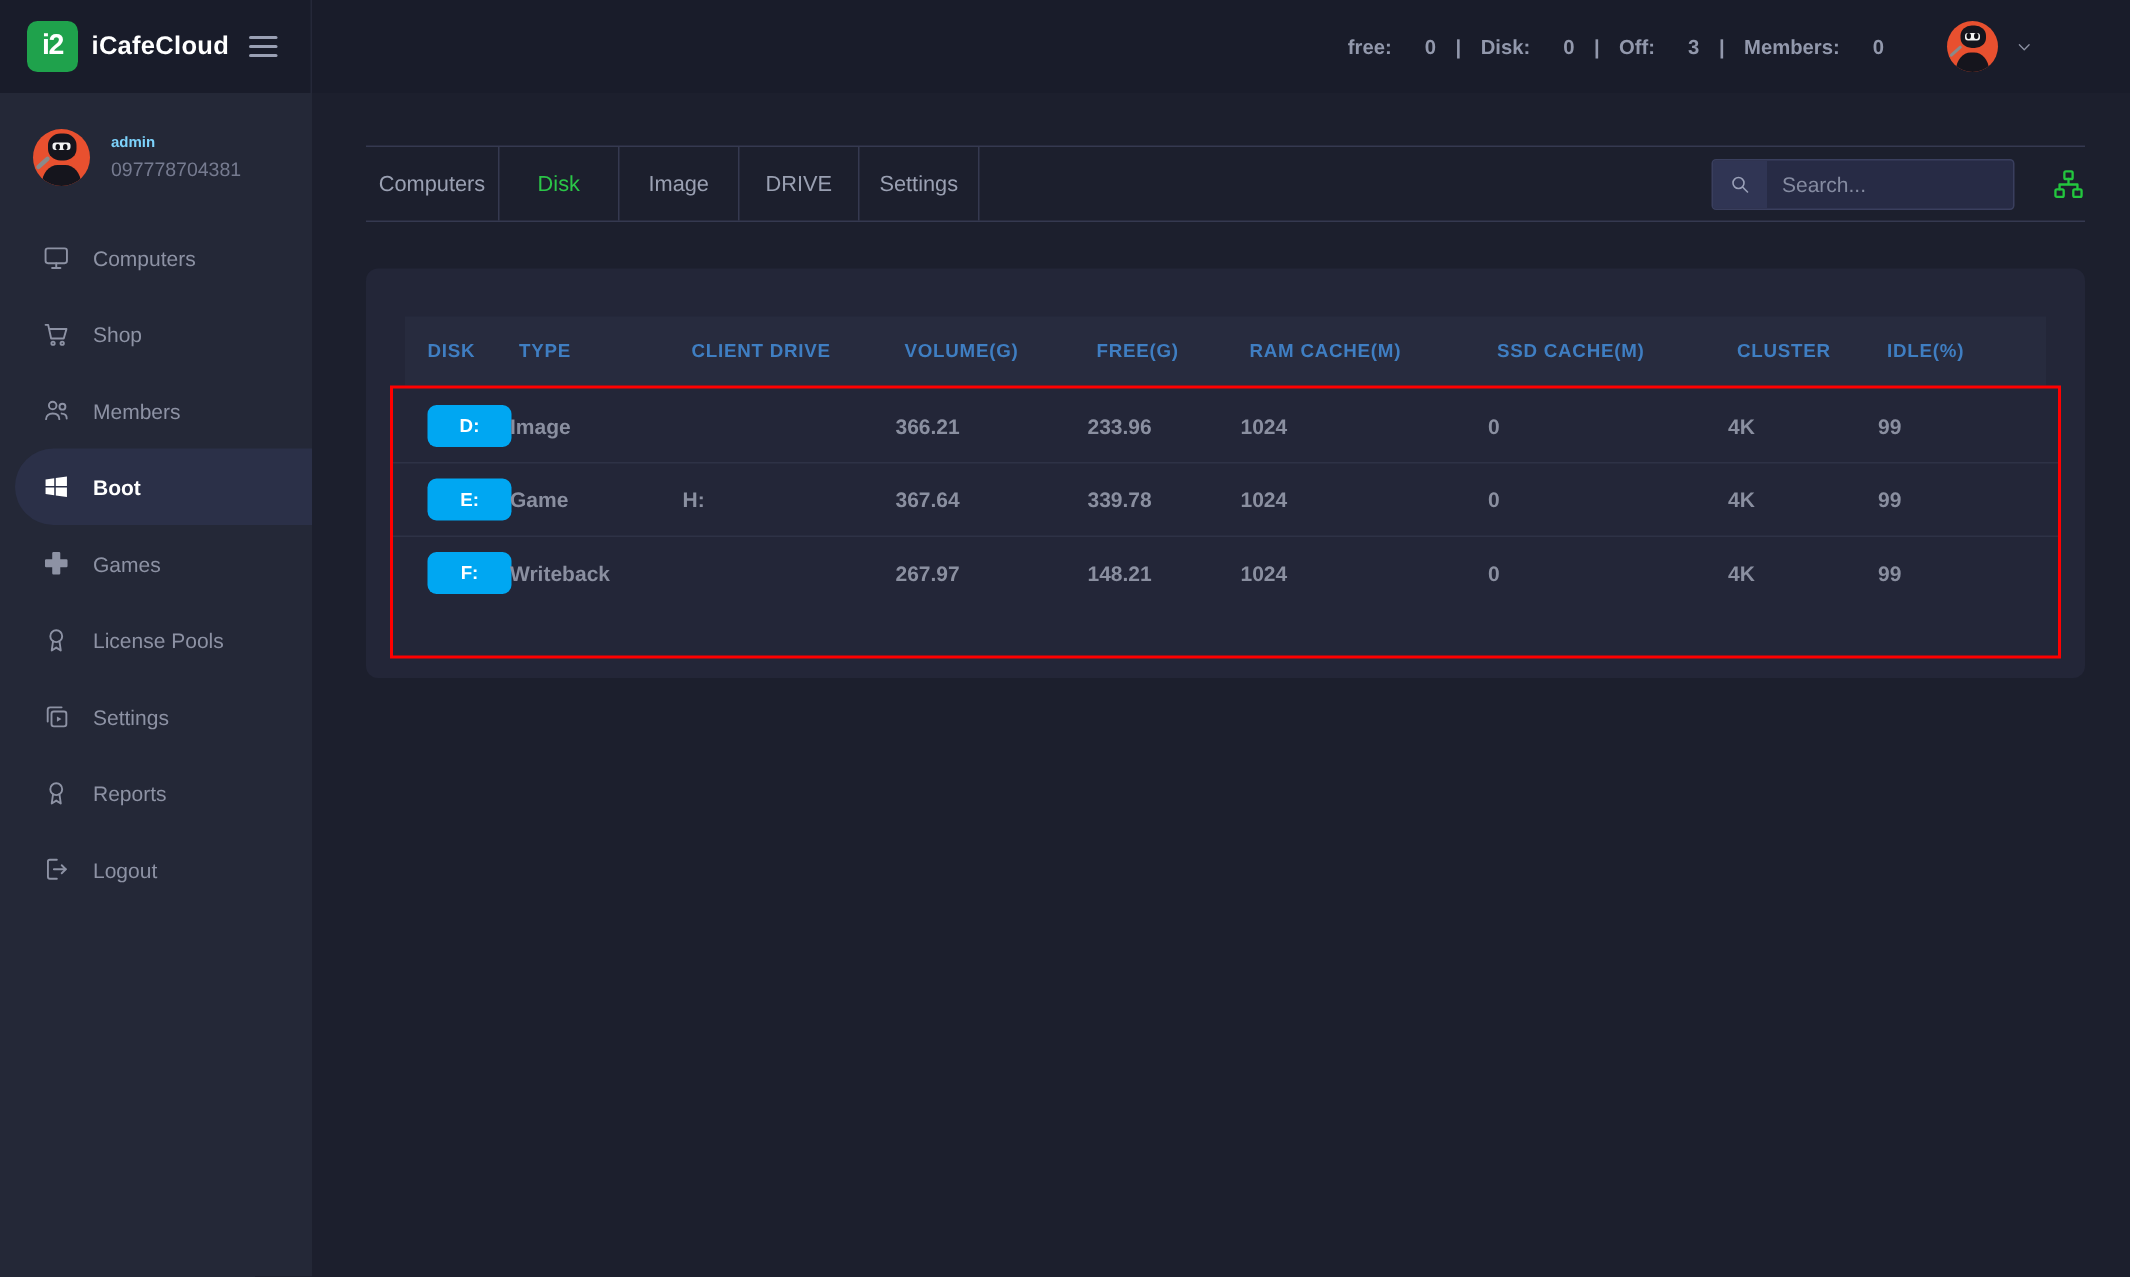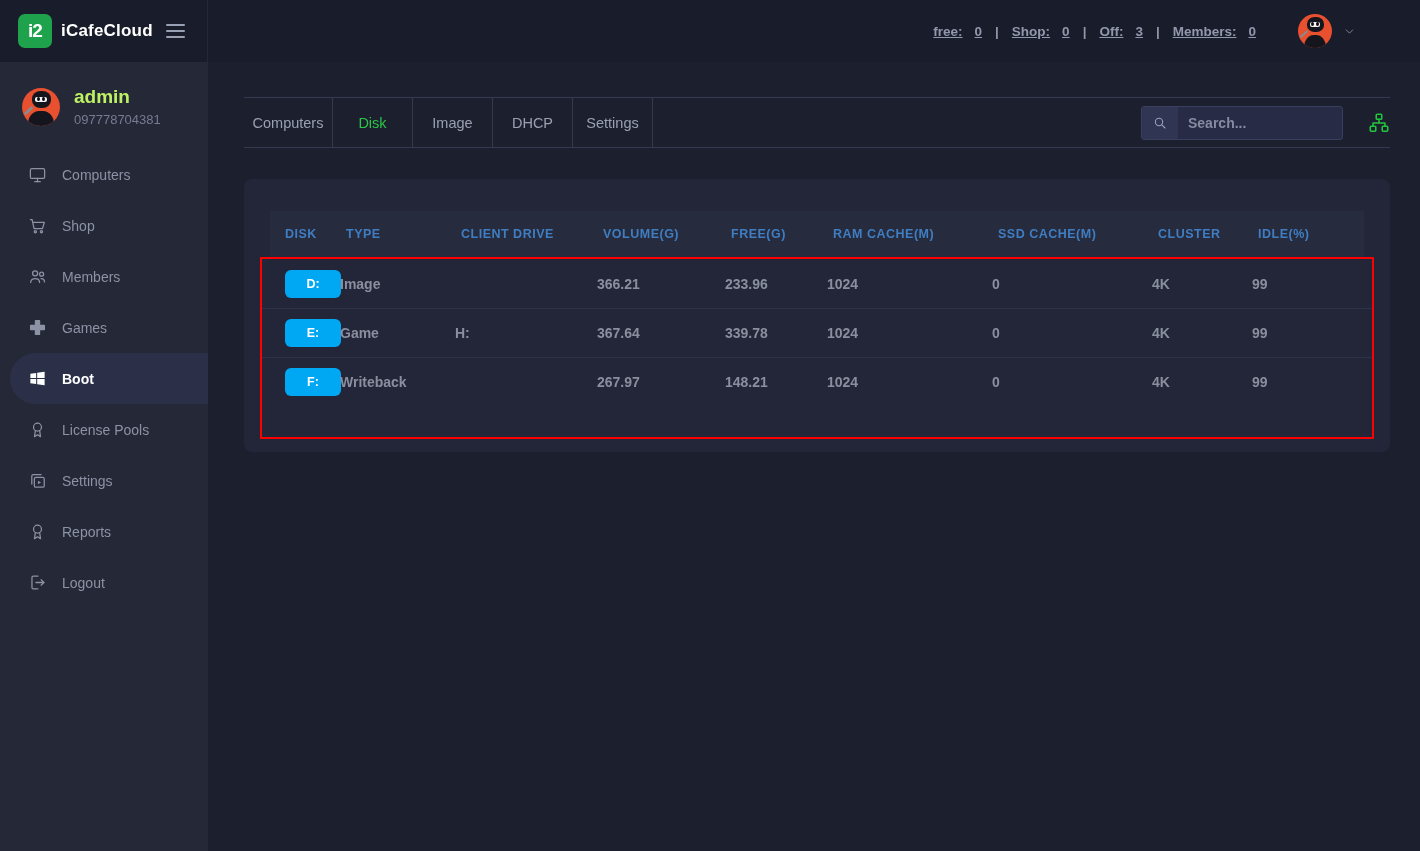--- a/index.html
+++ b/index.html
@@ -13,51 +13,51 @@
   }
   
   .topbar { position:absolute; top:0; left:0; right:0; height:62px; background:#191c2a; display:flex; align-items:center; z-index:3; }
   .topbar-brand { width:208px; height:100%; display:flex; align-items:center; padding-left:18px; border-right:1px solid #252839; flex:none; }
   .logo-badge { width:34px; height:34px; background:#1fa24c; border-radius:7px; color:#fff; font-weight:bold; font-size:19px; display:flex; align-items:center; justify-content:center; flex:none; letter-spacing:-1px; }
   .brand-name { color:#ffffff; font-weight:bold; font-size:17px; margin-left:9px; letter-spacing:.2px; }
   .hamburger { margin-left:auto; margin-right:22px; cursor:pointer; padding:4px 0; }
   .hamburger span { display:block; width:19px; height:2.5px; background:#9aa0b4; border-radius:2px; margin:3.5px 0; }
   .topbar-right { flex:1; display:flex; align-items:center; justify-content:flex-end; padding-right:64px; }
   .status-group { display:flex; align-items:center; gap:13px; color:#9298ac; font-size:13.5px; font-weight:bold; margin-right:42px; }
-  .status-item { display:flex; gap:12px;text-decoration:underline; }
+  .status-item { display:flex; gap:22px; }
   .status-sep { color:#9298ac; }
   
   .avatar { position:relative; border-radius:50%; background:#e8502f; overflow:hidden; flex:none; cursor:pointer; }
   .avatar.sz34 { width:34px; height:34px; }
   .avatar.sz38 { width:38px; height:38px; }
   .ninja-sword { position:absolute; left:2%; top:56%; width:30%; height:7%; background:#8a8a8a; border-radius:2px; transform:rotate(-42deg); }
   .ninja-body { position:absolute; bottom:-14%; left:17%; width:66%; height:52%; background:#15151d; border-radius:50% 50% 45% 45% / 75% 75% 40% 40%; }
   .ninja-head { position:absolute; top:8%; left:25%; width:50%; height:46%; background:#15151d; border-radius:44%; }
   .ninja-face { position:absolute; top:24%; left:34%; width:32%; height:13%; background:#f2f2f2; border-radius:2px; display:flex; align-items:center; justify-content:space-evenly; }
   .ninja-eye { width:3px; height:4px; background:#0c0c12; border-radius:50%; }
   .chev { margin-left:11px; }
   
   .sidebar { position:absolute; top:62px; left:0; bottom:0; width:208px; background:#242837; z-index:2; }
   .user-block { display:flex; align-items:center; gap:14px; padding:24px 0 22px 22px; }
-  .user-name { color:#bef264; font-weight:bold; font-size:19px; }
+  .user-name { color:#7dd3fc; font-weight:bold; font-size:10px; }
   .user-phone { color:#767b90; font-size:13px; margin-top:4px; }
   .nav { display:flex; flex-direction:column; }
   .nav-item { height:51px; display:flex; align-items:center; gap:15px; padding-left:28px; font-size:14px; color:#8d92a4; cursor:pointer; }
   .nav-item svg { width:19px; height:19px; flex:none; }
   .nav-item.active { background:#2b3048; margin-left:10px; padding-left:18px; border-radius:26px 0 0 26px; color:#ffffff; font-weight:bold; }
   
   .main { position:absolute; top:62px; left:208px; right:0; bottom:0; display:flex; flex-direction:column; padding:0 30px 0 36px; }
   .tabbar { margin-top:35px; height:51px; border-top:1px solid #353950; border-bottom:1px solid #353950; display:flex; align-items:stretch; }
   .tab { display:flex; align-items:center; justify-content:center; min-width:80px; padding:0 8px; font-size:14.5px; color:#9aa0b2; border-right:1px solid #353950; cursor:pointer; }
   .tab:first-child { min-width:89px; }
   .tab.active { color:#2bc648; }
   .tabbar-right { margin-left:auto; display:flex; align-items:center; gap:25px; }
   .searchbox { display:flex; align-items:center; width:202px; height:34px; background:#272b45; border:1px solid #3a3f5e; border-radius:3px; overflow:hidden; }
   .search-iconbox { width:36px; height:100%; background:#303554; display:flex; align-items:center; justify-content:center; flex:none; cursor:pointer; }
-  .searchbox input { flex:1; min-width:0; background:transparent; border:none; outline:none; color:#aab0c4; font-size:14px; padding:0 10px; font-family:inherit;font-weight:bold; }
+  .searchbox input { flex:1; min-width:0; background:transparent; border:none; outline:none; color:#aab0c4; font-size:14px; padding:0 10px; font-family:inherit; }
   .searchbox input::placeholder { color:#858ba1; }
   .sitemap-btn { cursor:pointer; display:flex; align-items:center; }
   
   .table-card { margin-top:31px; background:#232638; border-radius:8px; padding:32px 16px 13px 16px; }
   .thead { margin:0 10px; height:46px; background:#272b3e; display:flex; align-items:center; color:#3f7ec2; font-weight:bold; font-size:12.5px; letter-spacing:.5px; }
   .tbody-box { border:2px solid #ff0000; }
   .trow { height:49px; display:flex; align-items:center; color:#8a8fa0; font-size:14px; font-weight:bold; cursor:pointer; }
   .trow + .trow { border-top:1px solid #2e3246; }
   .tbody-pad { height:31px; }
   .cell { flex:none; }
@@ -89,21 +89,21 @@
       </div>
   </div>
   <div class="topbar-right">
     <div class="status-group">
       <span class="status-item">
           <span>free:</span>
           <span>0</span>
         </span>
       <span class="status-sep">|</span>
       <span class="status-item">
-          <span>Shop:</span>
+          <span>Disk:</span>
           <span>0</span>
         </span>
       <span class="status-sep">|</span>
       <span class="status-item">
           <span>Off:</span>
           <span>3</span>
         </span>
       <span class="status-sep">|</span>
       <span class="status-item">
           <span>Members:</span>
@@ -160,31 +160,31 @@
     </div>
     <div class="nav-item">
       <svg class="ic" viewBox="0 0 24 24">
           <circle cx="9" cy="8" r="3.2"></circle>
           <path d="M3.4,19.5 c0-3.2 2.5-4.8 5.6-4.8 s5.6,1.6 5.6,4.8"></path>
           <circle cx="17.2" cy="9" r="2.5"></circle>
           <path d="M16.5,14.8 c2.6,0.1 4.3,1.5 4.3,4.1"></path>
         </svg>
       <span>Members</span>
     </div>
-    <div class="nav-item">
-      <svg class="icf" viewBox="0 0 24 24">
-          <path d="M9.6,3.5 h4.8 v6.1 h6.1 v4.8 h-6.1 v6.1 H9.6 v-6.1 H3.5 V9.6 h6.1 z" stroke="currentColor" stroke-width="2" stroke-linejoin="round"></path>
-        </svg>
-      <span>Games</span>
-    </div>
     <div class="nav-item active">
       <svg class="icf" viewBox="0 0 24 24">
           <path d="M3,5.9l7.3-1v6.4H3V5.9z M11.6,4.7L21,3.4v7.9h-9.4V4.7z M3,12.7h7.3v6.4L3,18.1V12.7z M11.6,12.7H21v7.9l-9.4-1.3V12.7z"></path>
         </svg>
       <span>Boot</span>
+    </div>
+    <div class="nav-item">
+      <svg class="icf" viewBox="0 0 24 24">
+          <path d="M9.6,3.5 h4.8 v6.1 h6.1 v4.8 h-6.1 v6.1 H9.6 v-6.1 H3.5 V9.6 h6.1 z" stroke="currentColor" stroke-width="2" stroke-linejoin="round"></path>
+        </svg>
+      <span>Games</span>
     </div>
     <div class="nav-item">
       <svg class="ic" viewBox="0 0 24 24">
           <circle cx="12" cy="9" r="5"></circle>
           <path d="M9.3,13.3 L8.2,21 L12,18.6 L15.8,21 L14.7,13.3"></path>
         </svg>
       <span>License Pools</span>
     </div>
     <div class="nav-item">
       <svg class="ic" viewBox="0 0 24 24">
@@ -211,21 +211,21 @@
     </div>
   </nav>
 </aside>
 
 <main class="main">
 
   <div class="tabbar">
     <div class="tab">Computers</div>
     <div class="tab active">Disk</div>
     <div class="tab">Image</div>
-    <div class="tab">DHCP</div>
+    <div class="tab">DRIVE</div>
     <div class="tab">Settings</div>
     <div class="tabbar-right">
       <div class="searchbox">
         <div class="search-iconbox">
           <svg class="ic" width="16" height="16" viewBox="0 0 24 24" style="color:#9aa0b8">
               <circle cx="10.5" cy="10.5" r="5.5"></circle>
               <line x1="14.8" y1="14.8" x2="19.5" y2="19.5"></line>
             </svg>
         </div>
         <input type="text" placeholder="Search..." style="">

